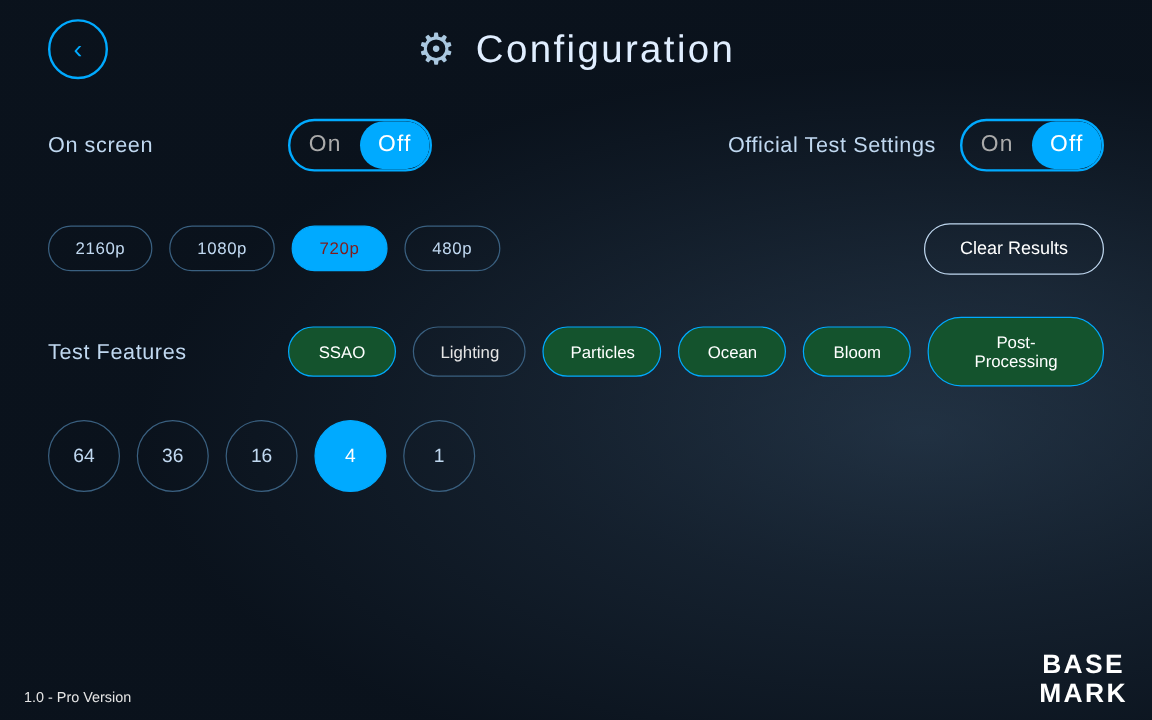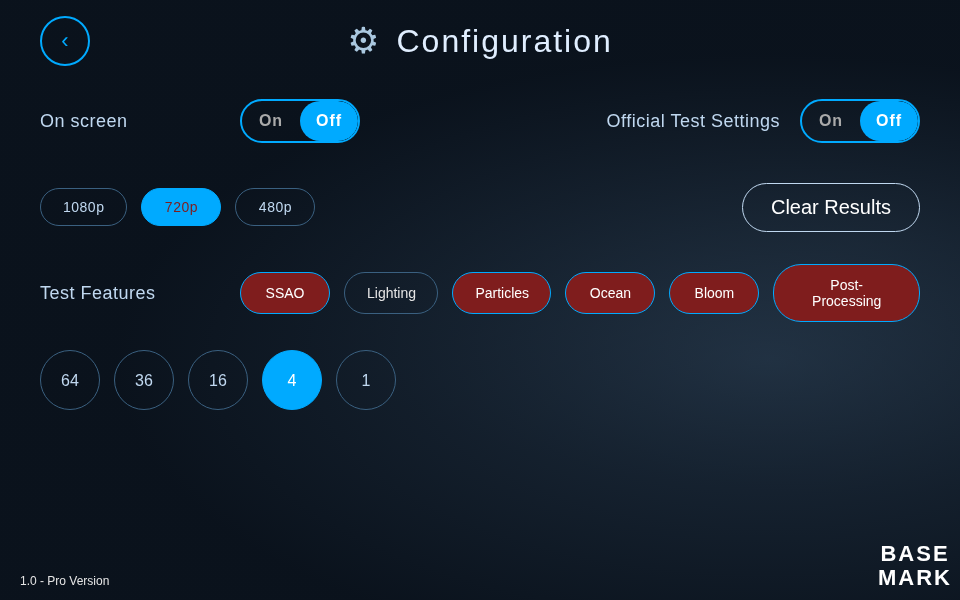--- a/index.html
+++ b/index.html
@@ -111,22 +111,22 @@
       overflow: hidden;
       height: 44px;
       width: 120px;
       cursor: pointer;
     }
 
     .toggle-option {
       flex: 1;
       text-align: center;
       line-height: 40px;
-      font-size: 16px;
-      font-weight: 700;
+      font-size: 19px;
+      font-weight: 400;
       letter-spacing: 1px;
     }
 
     .toggle-option.active {
       background: #00aaff;
       color: #fff;
       border-radius: 26px;
     }
 
     .toggle-option.inactive {
@@ -160,21 +160,21 @@
       background: transparent;
       color: #e5e5e5;
       font-size: 14px;
       padding: 12px 22px;
       cursor: pointer;
       min-width: 90px;
       text-align: center;
     }
 
     .feature-btn.active {
-      background: #7f1d1d;
+      background: #14532d;
       border-color: #00aaff;
       color: #fff;
     }
 
     
     .circle-btn {
       border-radius: 50%;
       border: 1.5px solid #3a6080;
       background: transparent;
       color: #c0d8f0;
@@ -191,21 +191,21 @@
       border-color: #00aaff;
       color: #fff;
     }
 
     
     .clear-btn {
       border-radius: 28px;
       border: 1.5px solid #c0d8f0;
       background: transparent;
       color: #fff;
-      font-size: 20px;
+      font-size: 15px;
       padding: 12px 28px;
       cursor: pointer;
       min-width: 150px;
       text-align: center;
     }
 
     
     .ots-label {
       font-size: 18px;
       font-weight: 300;
@@ -219,21 +219,21 @@
       bottom: 12px;
       left: 20px;
       font-size: 12px;
       color: #e5e5e5;
     }
 
     
     .basemark {
       position: absolute;
       bottom: 10px;
-      right: 8px;
+      right: 20px;
       font-size: 22px;
       font-weight: 700;
       color: #fff;
       text-align: center;
       line-height: 1.1;
       letter-spacing: 2px;
     }
   </style>
 </head>
 <body>
@@ -264,20 +264,21 @@
       <span class="ots-label">Official Test Settings</span>
       <div class="toggle">
         <div class="toggle-option inactive">On</div>
         <div class="toggle-option active">Off</div>
       </div>
     </div>
   </div>
 
   <div class="row">
     <div class="row-controls" id="resolution-btns">
+    <button class="round-btn">2160p</button>
         <button class="round-btn">1080p</button>
         <button class="round-btn active">720p</button>
         <button class="round-btn">480p</button>
       </div>
     <div class="row-right">
       <button class="clear-btn">Clear Results</button>
     </div>
   </div>
 
   <div class="row">

